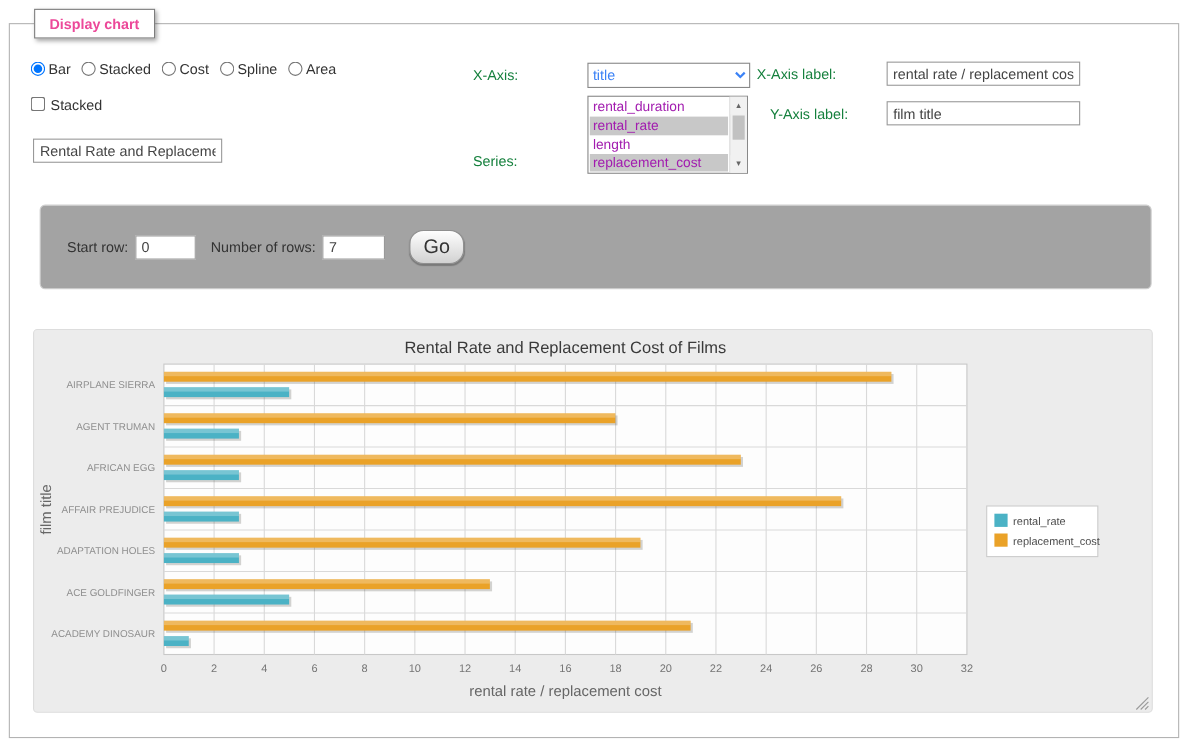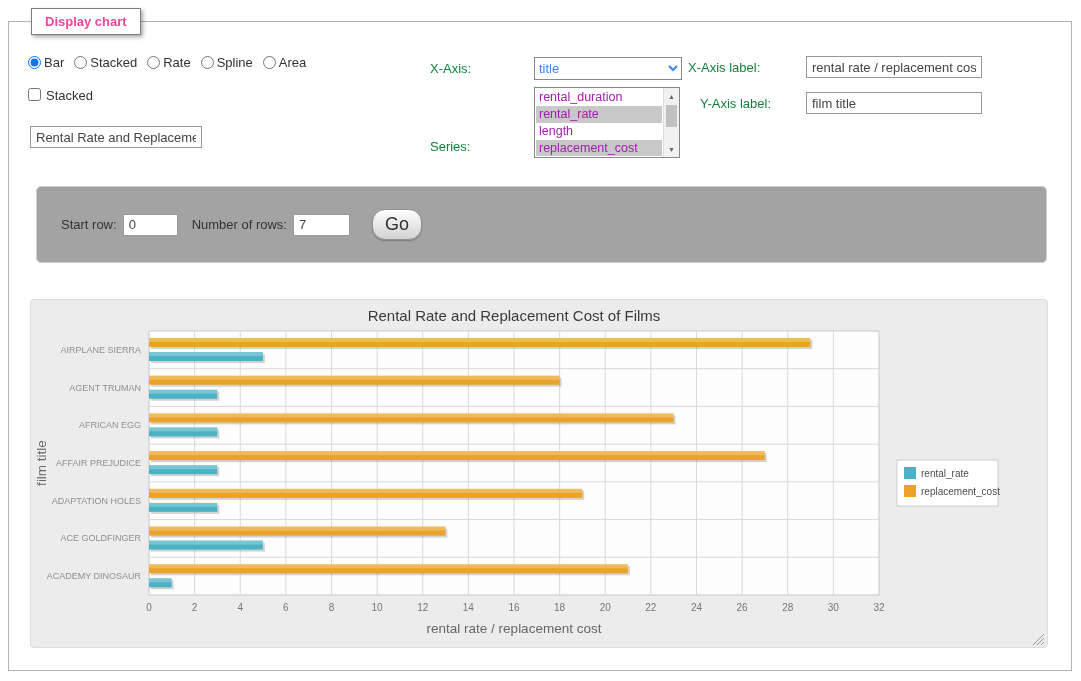--- a/index.html
+++ b/index.html
@@ -62,21 +62,21 @@
       <label>
         <input type="radio" name="charttype" checked="" style="">
         <span>Bar</span>
       </label>
       <label>
         <input type="radio" name="charttype" style="">
         <span>Stacked</span>
       </label>
       <label>
         <input type="radio" name="charttype" style="">
-        <span>Rate</span>
+        <span>Cost</span>
       </label>
       <label>
         <input type="radio" name="charttype" style="">
         <span>Spline</span>
       </label>
       <label>
         <input type="radio" name="charttype" style="">
         <span>Area</span>
       </label>
     </div>

